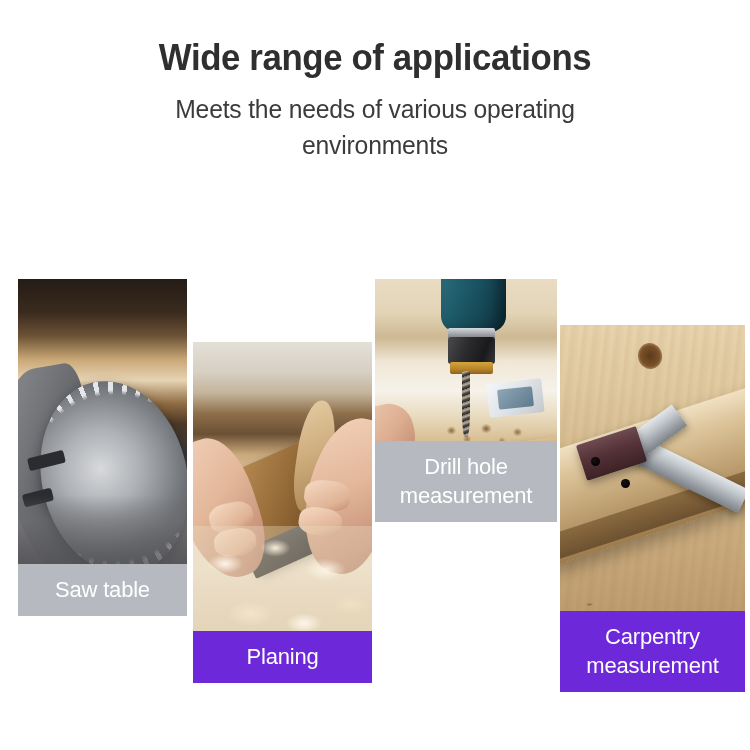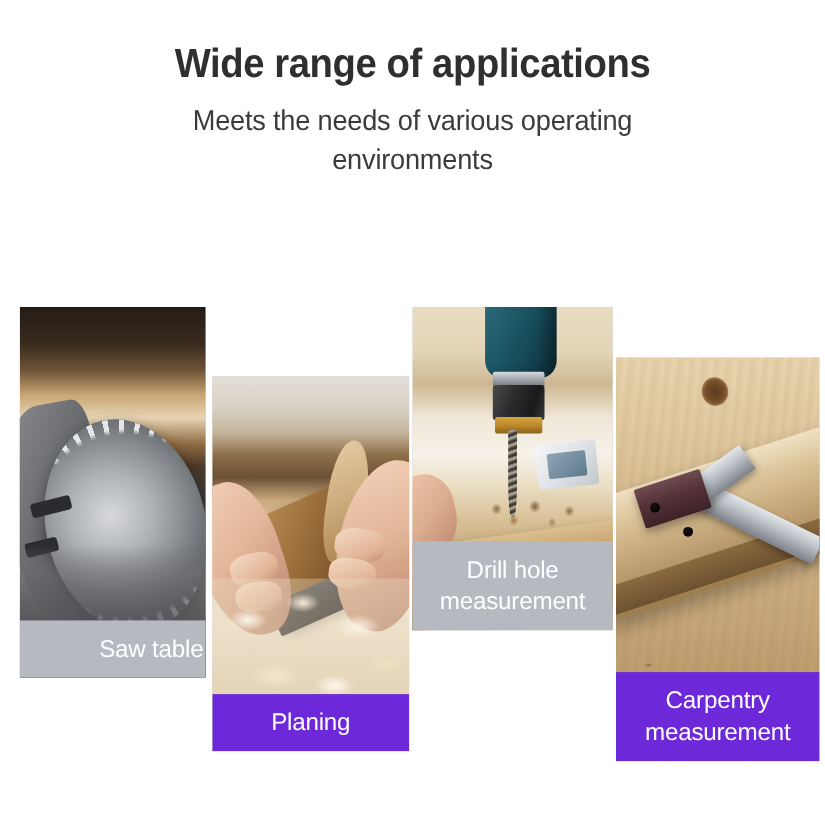--- a/index.html
+++ b/index.html
@@ -74,24 +74,24 @@
     padding: 11px 2px 12px 2px;
     white-space: nowrap;
   }
   .caption .cap-line { display: block; }
   .caption.gray { background: #b6bac0; }
   .caption.red  { background: #6d28d9; }
 
   
   #panel-saw        { left: 18px;  top: 279px; width: 169px; height: 337px; }
   #panel-planing    { left: 193px; top: 342px; width: 179px; height: 341px; }
-  #panel-drill      { left: 375px; top: 279px; width: 182px; height: 294px; }
+  #panel-drill      { left: 375px; top: 279px; width: 182px; height: 243px; }
   #panel-carpentry  { left: 560px; top: 325px; width: 185px; height: 367px; }
 
-  #cap-saw       { bottom: 0; text-align: right; }
+  #cap-saw       { bottom: 0; }
   #cap-planing   { bottom: 0; }
   #cap-drill     { bottom: 0; }
   #cap-carpentry { bottom: 0; }
 
   
 
   
   .ph-saw {
     background:
       

